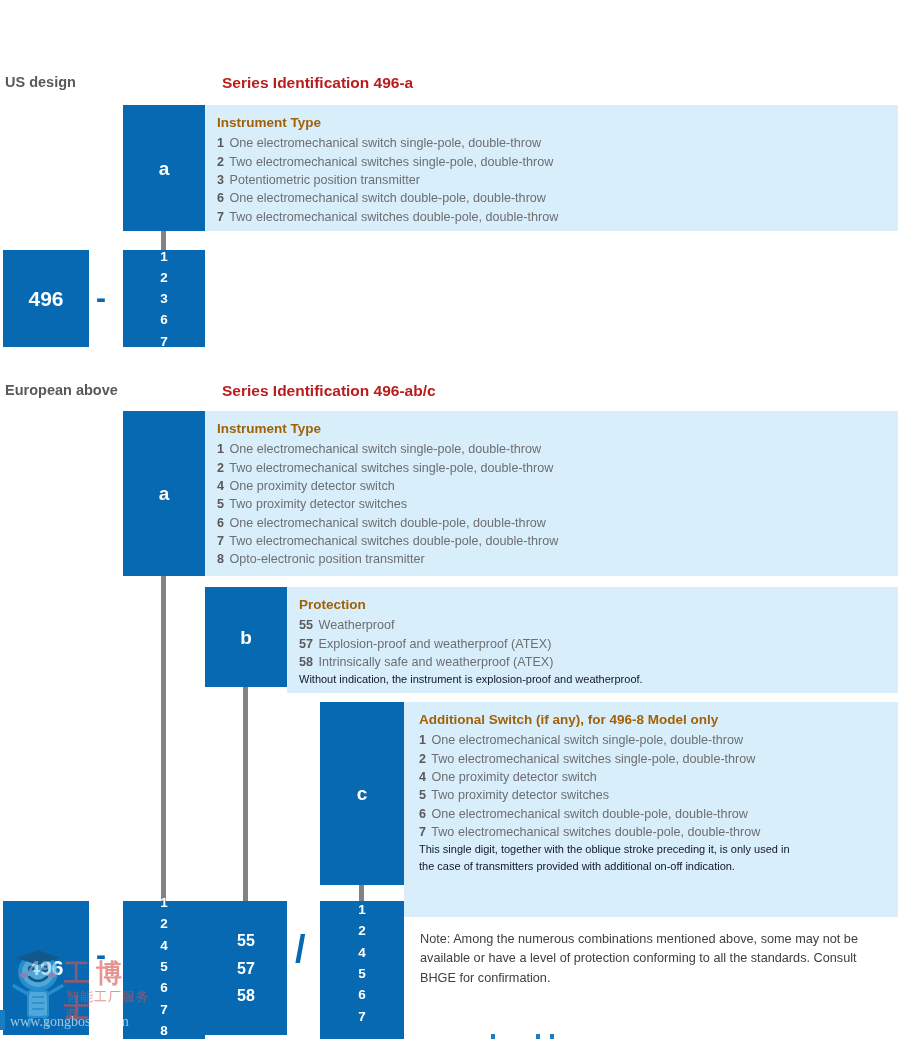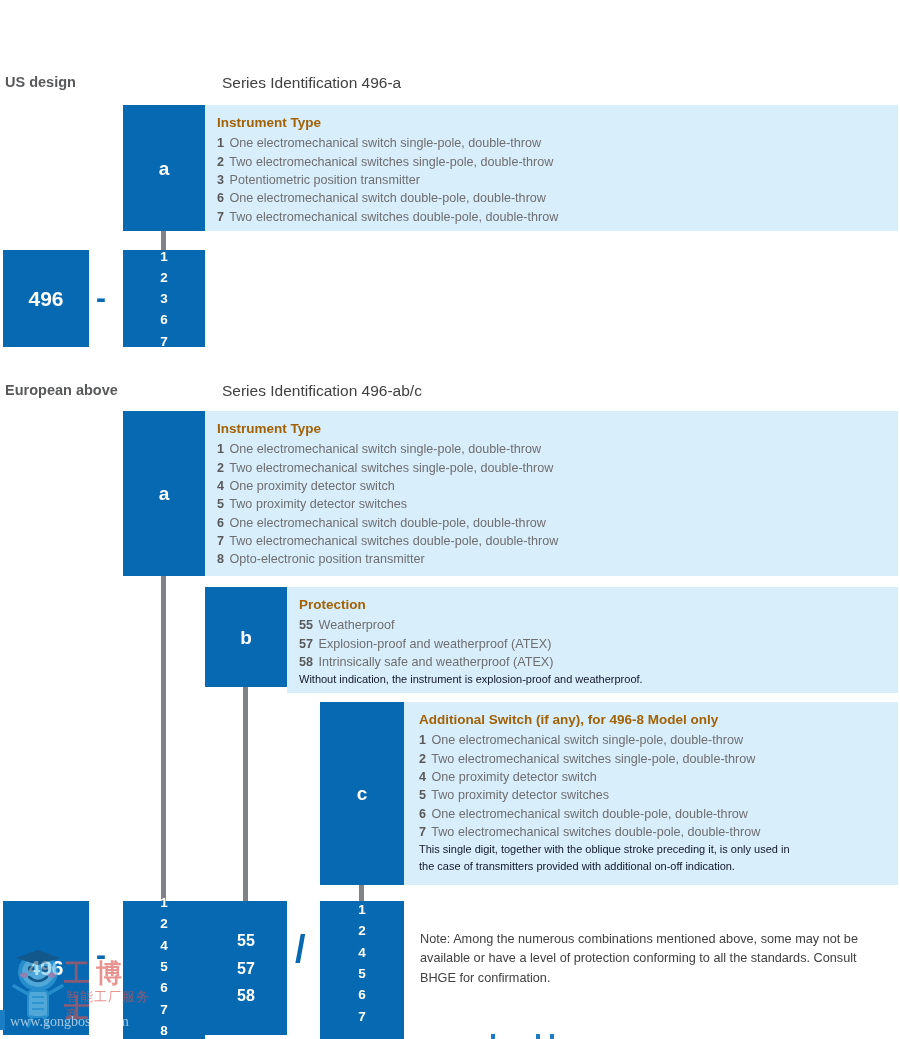--- a/index.html
+++ b/index.html
@@ -32,22 +32,22 @@
   }
   .design-label {
     position: absolute;
     font-size: 14.5px;
     font-weight: bold;
     color: #58595b;
   }
   .series-label {
     position: absolute;
     font-size: 15.5px;
-    font-weight: 400;
-    color: #404040;
+    font-weight: 700;
+    color: #b91c1c;
   }
 
   
   .blue-box {
     position: absolute;
     background: #0669b2;
     color: #ffffff;
     font-weight: bold;
     display: flex;
     align-items: center;
@@ -255,21 +255,21 @@
       <div class="opt wide"><b>57</b> <span>Explosion-proof and weatherproof (ATEX)</span></div>
       <div class="opt wide"><b>58</b> <span>Intrinsically safe and weatherproof (ATEX)</span></div>
       <div class="note-line">Without indication, the instrument is explosion-proof and weatherproof.</div>
     </div>
   </div>
   <div class="blue-box" style="left:205px; top:587px; width:82px; height:100px;">
     <span class="letter">b</span>
   </div>
   <div class="stem" style="left:243px; top:687px; height:214px;"></div>
 
-  <div class="panel" style="left:404px; top:702px; width:494px; height:183px;">
+  <div class="panel" style="left:404px; top:702px; width:494px; height:215px;">
     <div class="panel-inner" style="padding-left:15px;">
       <div class="panel-title">Additional Switch (if any), for 496-8 Model only</div>
       <div class="opt"><b>1</b> <span>One electromechanical switch single-pole, double-throw</span></div>
       <div class="opt"><b>2</b> <span>Two electromechanical switches single-pole, double-throw</span></div>
       <div class="opt"><b>4</b> <span>One proximity detector switch</span></div>
       <div class="opt"><b>5</b> <span>Two proximity detector switches</span></div>
       <div class="opt"><b>6</b> <span>One electromechanical switch double-pole, double-throw</span></div>
       <div class="opt"><b>7</b> <span>Two electromechanical switches double-pole, double-throw</span></div>
       <div class="note-line">This single digit, together with the oblique stroke preceding it, is only used in</div>
       <div class="note-line">the case of transmitters provided with additional on-off indication.</div>

